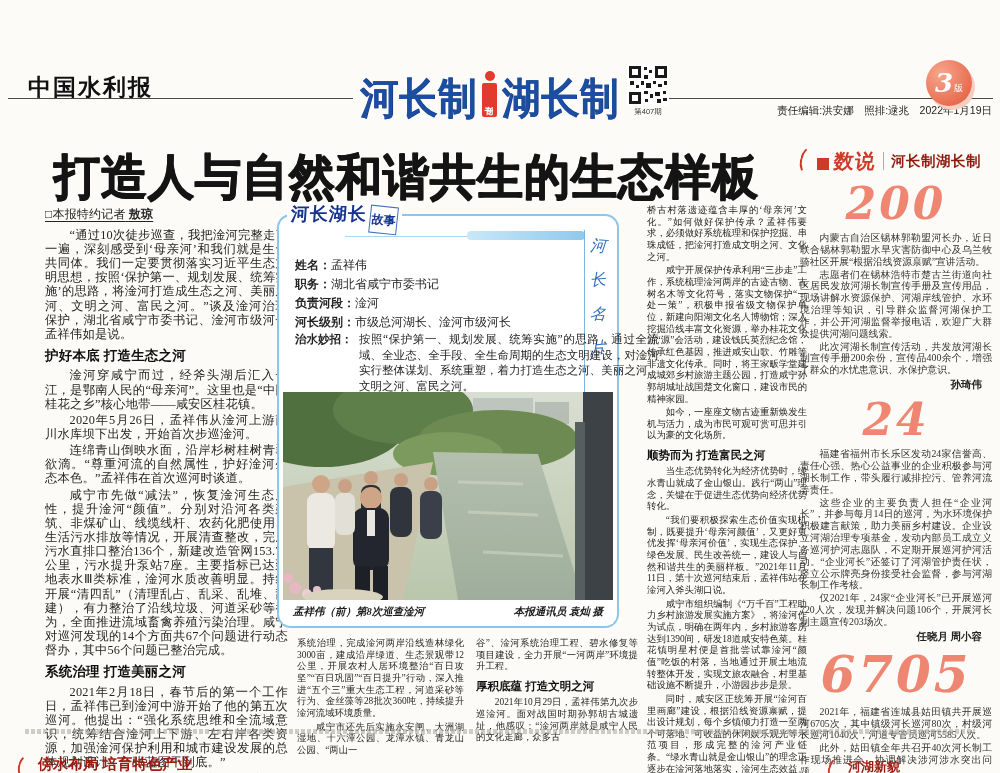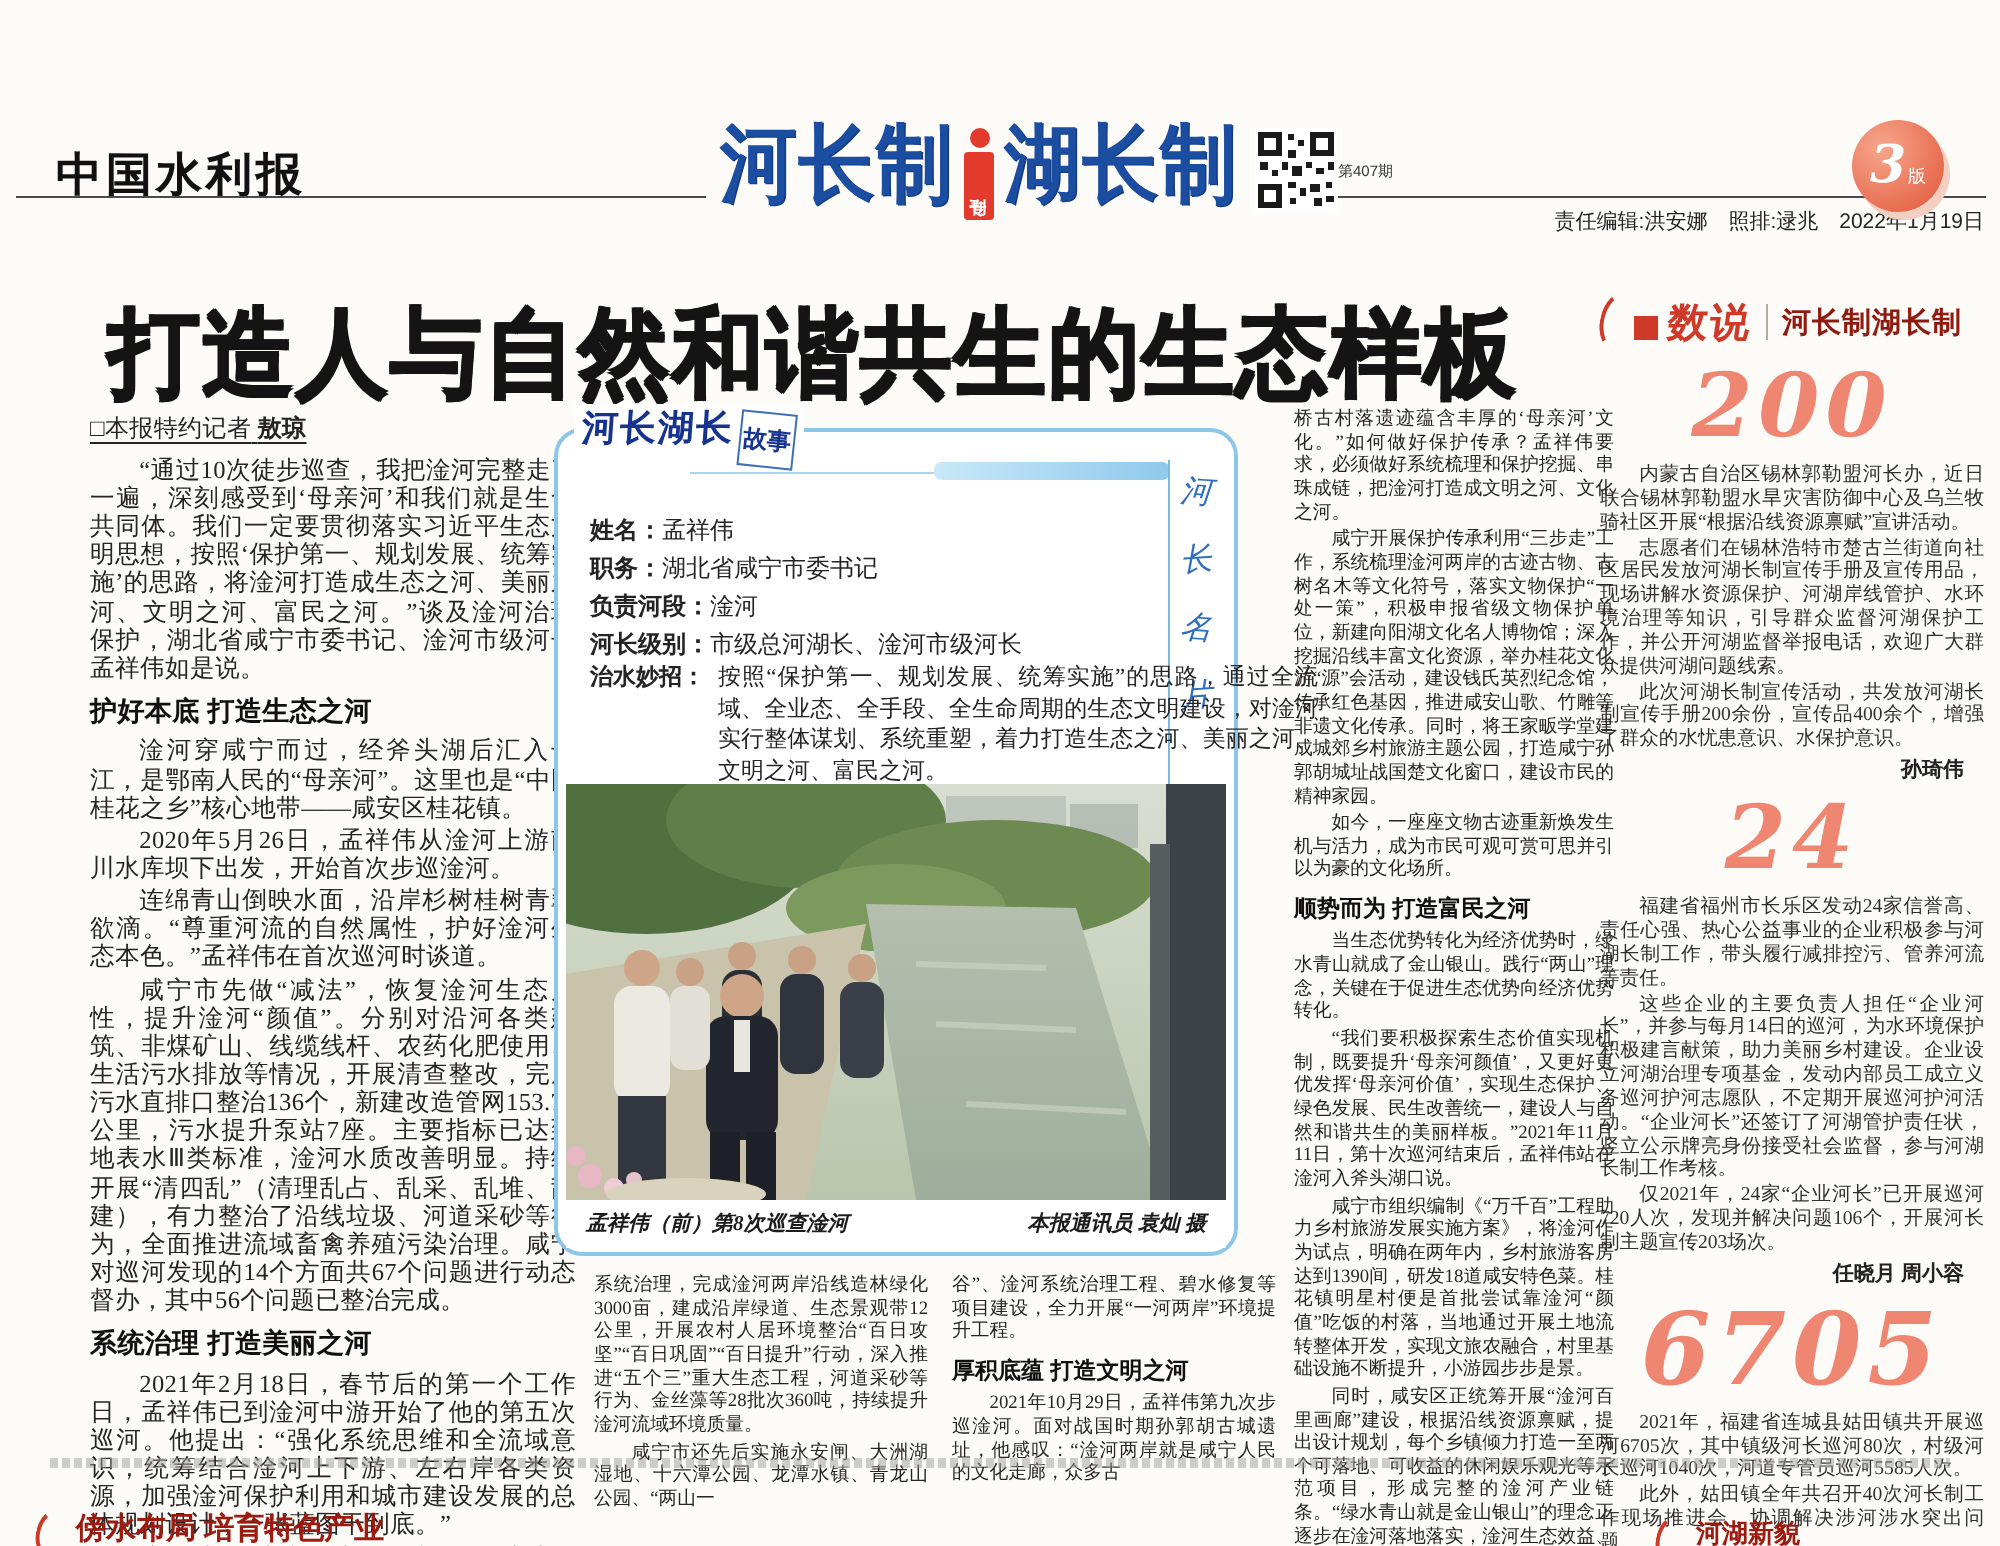--- a/index.html
+++ b/index.html
@@ -8,29 +8,29 @@
 
   
   .paper-name{position:absolute;left:28px;top:72px;font-size:23px;font-weight:900;
               font-family:"Liberation Serif",serif;letter-spacing:2px;color:#111;}
   .rule{position:absolute;height:1px;background:#4a4a4a;top:98px;}
   .rule-left{left:8px;width:345px;}
   .rule-right{left:645px;width:348px;}
   .contact{position:absolute;left:8px;top:104px;font-size:10.5px;font-family:"Liberation Sans",sans-serif;color:#222;}
   .right-info{position:absolute;right:8px;top:104px;font-size:10.5px;font-family:"Liberation Sans",sans-serif;color:#222;}
 
-  .masthead{position:absolute;left:360px;top:64px;display:flex;align-items:flex-start;}
+  .masthead{position:absolute;left:360px;top:64px;display:flex;align-items:flex-end;}
   .mh-word{font-family:"Liberation Sans",sans-serif;font-weight:900;font-size:38px;line-height:1;
            color:#1b4da1;transform:scaleY(1.12);letter-spacing:1px;text-shadow:.7px .7px 0 #143c86;}
   .mh-red{display:flex;flex-direction:column;align-items:center;margin:0 5px;}
   .mh-dot{width:10px;height:10px;border-radius:50%;background:#e23b2d;margin-bottom:2px;}
   .mh-bar{width:15px;height:34px;background:#e23b2d;border-radius:2px;display:flex;align-items:center;justify-content:center;}
   .mh-bar span{writing-mode:vertical-rl;color:#fff;font-size:8.5px;font-weight:700;
                font-family:"Liberation Sans",sans-serif;letter-spacing:1px;}
-  .qr-wrap{margin-left:8px;display:flex;flex-direction:row;align-items:center;}
+  .qr-wrap{margin-left:8px;display:flex;flex-direction:column;align-items:center;}
   .issue{font-size:7.5px;color:#333;margin-top:1px;font-family:"Liberation Sans",sans-serif;}
 
   .page-badge{position:absolute;left:926px;top:60px;width:46px;height:46px;border-radius:50%;
               background:radial-gradient(circle at 32% 30%,#f6a68c,#e25638);
               box-shadow:3px 4px 0 #f3cfc2;display:flex;align-items:center;justify-content:center;}
   .page-badge .num{color:#fff;font-family:"DejaVu Serif",serif;font-weight:700;font-size:26px;font-style:italic;line-height:1;}
   .page-badge .lab{color:#fff;font-size:9px;margin:10px 0 0 1px;font-family:"Liberation Sans",sans-serif;}
 
   
   .headline{position:absolute;left:25px;top:146px;width:762px;margin:0;text-align:center;

